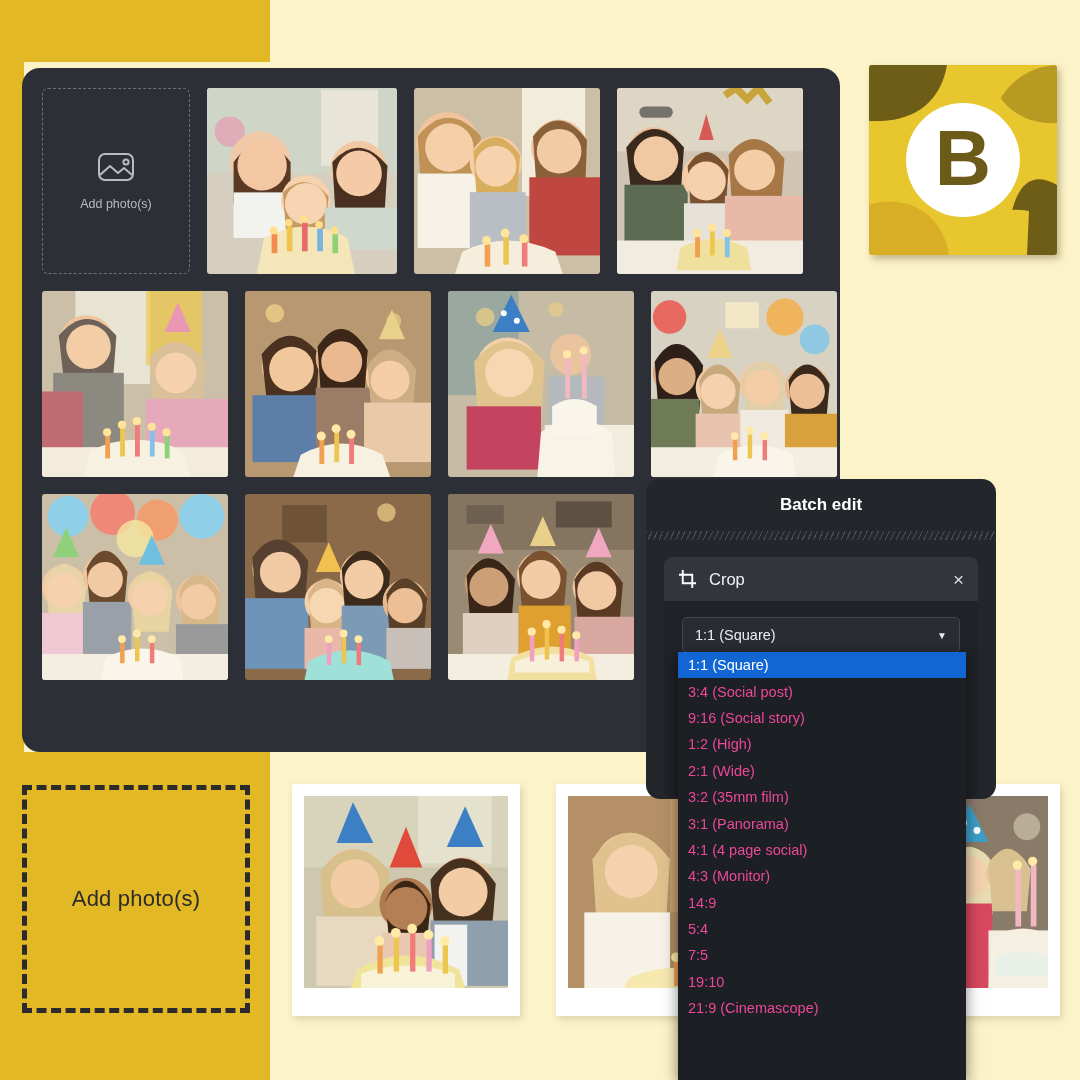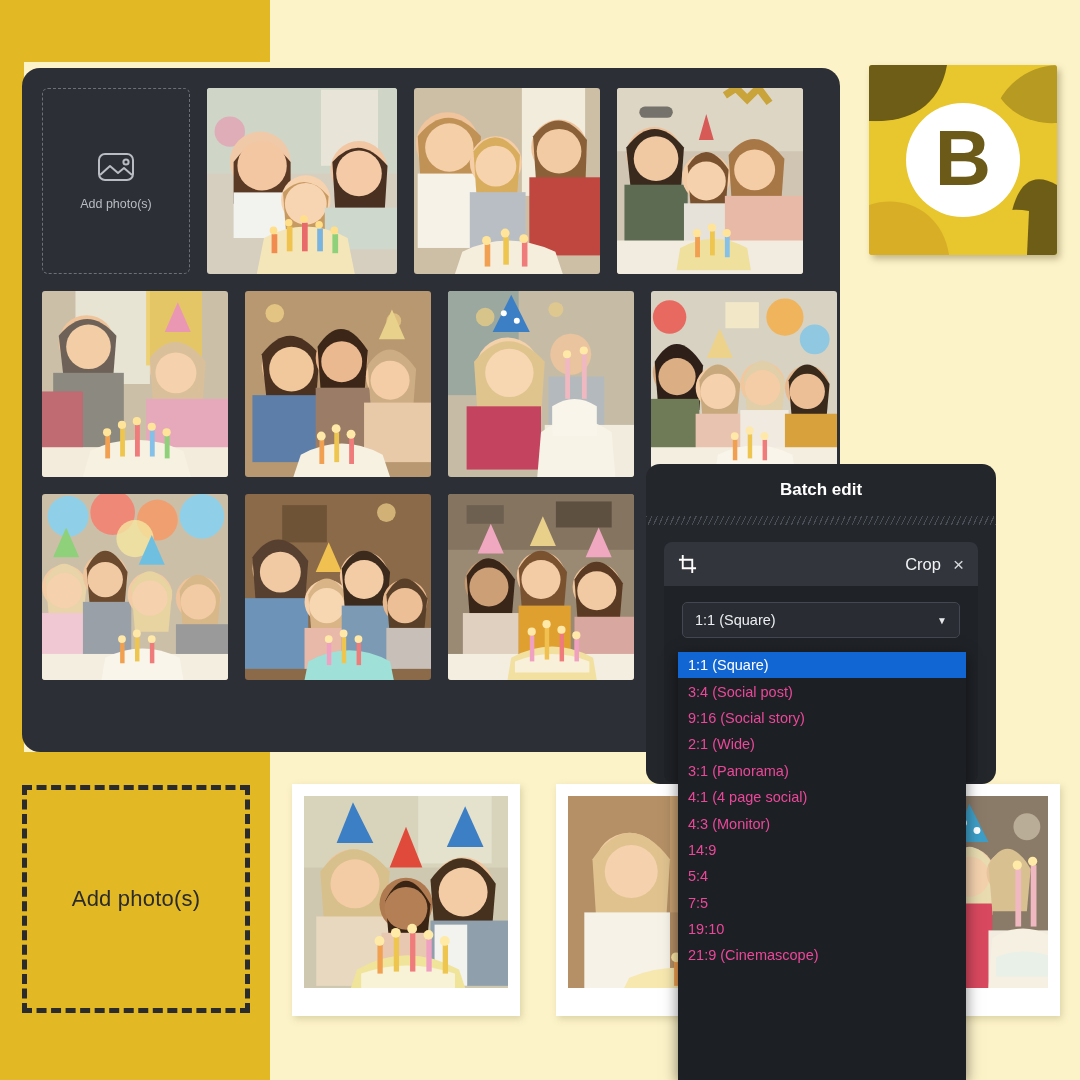--- a/index.html
+++ b/index.html
@@ -89,21 +89,21 @@
   
   .polaroid {
     position: absolute;
     background: #ffffff;
     padding: 12px 12px 28px 12px;
     box-shadow: 2px 3px 7px rgba(120,110,60,.25);
   }
   .polaroid .ph { width: 100%; height: 100%; overflow: hidden; }
   
   .batch {
-    position: absolute; left: 646px; top: 464px;
+    position: absolute; left: 646px; top: 479px;
     width: 350px; height: 320px;
     background: #23262b;
     border-radius: 14px;
     overflow: hidden;
   }
   .batch-title {
     height: 52px; display: flex; align-items: center; justify-content: center;
     color: #ffffff; font-size: 17px; font-weight: 700;
   }
   .hatch {
@@ -116,21 +116,21 @@
     width: 314px; height: 240px;
     background: #1f2227;
     border-radius: 8px;
     overflow: hidden;
   }
   .crop-head {
     height: 44px; display: flex; align-items: center;
     padding: 0 14px; gap: 12px;
     background: #32353c;
   }
-  .crop-head .ttl { color: #f2f3f5; font-size: 16.5px; flex: 1; text-align: right; }
+  .crop-head .ttl { color: #f2f3f5; font-size: 16.5px; flex: 1; }
   .crop-close { color: #d6d8dc; font-size: 19px; line-height: 1; cursor: pointer; }
   .select {
     position: absolute; left: 18px; top: 60px;
     width: 278px; height: 36px;
     background: #292c32;
     border: 1px solid #43474f;
     border-radius: 5px;
     display: flex; align-items: center;
     padding: 0 12px;
     color: #eceef1; font-size: 14.5px;
@@ -614,21 +614,23 @@
         <span>1:1 (Square)</span>
         <span class="caret">▼</span>
       </div>
     </div>
   </div>
 
   <div class="dropdown" id="dropdown-list">
       <div class="opt sel">1:1 (Square)</div>
       <div class="opt">3:4 (Social post)</div>
       <div class="opt">9:16 (Social story)</div>
+      <div class="opt">1:2 (High)</div>
       <div class="opt">2:1 (Wide)</div>
+      <div class="opt">3:2 (35mm film)</div>
       <div class="opt">3:1 (Panorama)</div>
       <div class="opt">4:1 (4 page social)</div>
       <div class="opt">4:3 (Monitor)</div>
       <div class="opt">14:9</div>
       <div class="opt">5:4</div>
       <div class="opt">7:5</div>
       <div class="opt">19:10</div>
       <div class="opt">21:9 (Cinemascope)</div>
     </div>
 

